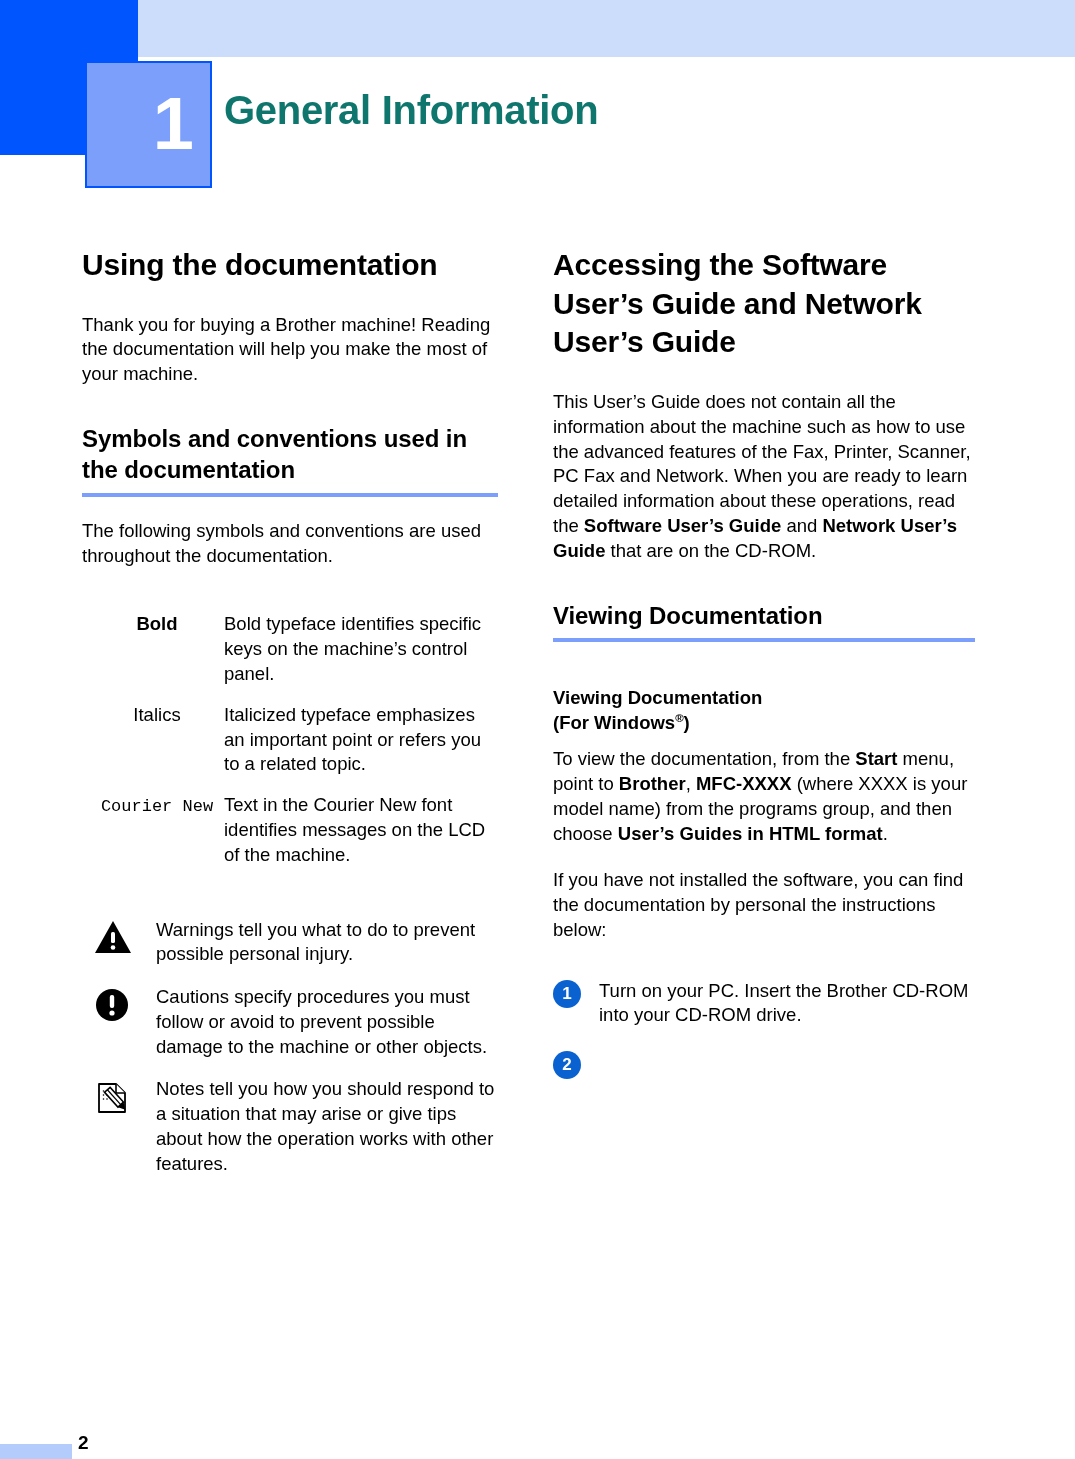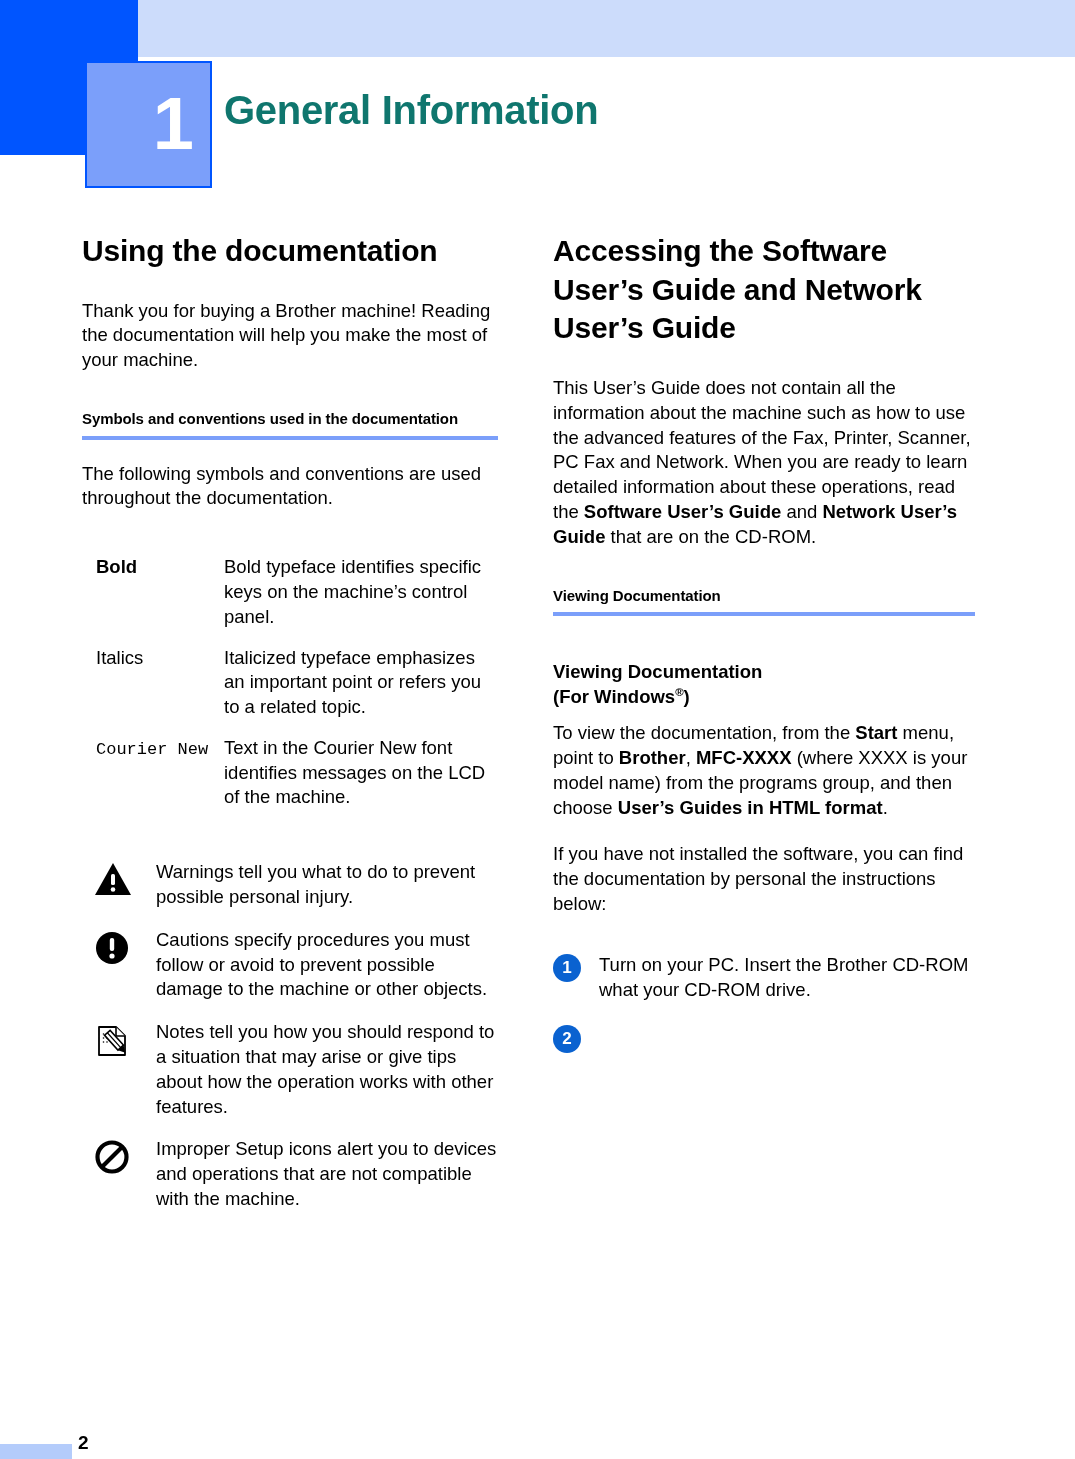--- a/index.html
+++ b/index.html
@@ -61,35 +61,35 @@
   }
 
   
   #content {
     position: absolute;
     left: 0; top: 232px;
     width: 1075px;
   }
   .column {
     position: absolute;
-    top: 0;
+    top: 14px;
   }
   #left-column { left: 82px; width: 416px; }
   #right-column { left: 553px; width: 422px; }
 
   
   h1.section-title {
     font-size: 30px;
     font-weight: bold;
     line-height: 1.29;
     margin: 0 0 28px 0;
     letter-spacing: -0.2px;
   }
   h2.sub-title {
-    font-size: 15px;
+    font-size: 24px;
     font-weight: bold;
     line-height: 1.31;
     margin: 0;
     letter-spacing: -0.1px;
   }
   .rule {
     height: 4px;
     background: #7b9ffa;
     margin: 7px 0 22px 0;
   }
@@ -120,20 +120,21 @@
   .def-table td {
     vertical-align: top;
     padding: 0 0 16px 0;
     font-size: 18.5px;
     line-height: 1.34;
   }
   .def-table td.term {
     width: 122px;
     padding-left: 14px;
     padding-right: 6px;
+    text-align: center;
   }
   .def-table tr:last-child td { padding-bottom: 0; }
   .term-bold { font-weight: bold; }
   .term-italic { }
   .term-mono {
     font-family: "Liberation Mono", "DejaVu Sans Mono", monospace;
     font-size: 17px;
     line-height: 1.45;
   }
 
@@ -298,31 +299,20 @@
                   <rect x="18.5" y="6" width="7.5" height="20" fill="#ffffff" stroke="#000000" stroke-width="1.6"></rect>
                   <path d="M18.5 26 L22.25 33 L26 26 Z" fill="#000000"></path>
                   <line x1="22.25" y1="6" x2="22.25" y2="26" stroke="#000000" stroke-width="1.2"></line>
                 </g>
               </svg>
             </span>
           </td>
           <td>Notes tell you how you should respond to a situation that may arise or give tips about how the operation works with other features.</td>
         </tr>
 
-        <tr>
-          <td class="icon-cell">
-            <span>
-              <svg width="36" height="36" viewBox="0 0 36 36">
-                <circle cx="18" cy="18" r="14.5" fill="none" stroke="#000000" stroke-width="4.2"></circle>
-                <line x1="8.2" y1="27.8" x2="27.8" y2="8.2" stroke="#000000" stroke-width="4.2"></line>
-              </svg>
-            </span>
-          </td>
-          <td>Improper Setup icons alert you to devices and operations that are not compatible with the machine.</td>
-        </tr>
       </tbody>
     </table>
 
   </div>
 
   <div class="column" id="right-column">
 
     <h1 class="section-title">Accessing the Software User’s Guide and Network User’s Guide</h1>
 
     <p class="body-text"><span>This User’s Guide does not contain all the information about the machine such as how to use the advanced features of the Fax, Printer, Scanner, PC Fax and Network. When you are ready to learn detailed information about these operations, read the </span><strong>Software User’s Guide</strong><span> and </span><strong>Network User’s Guide</strong><span> that are on the CD-ROM.</span></p>
@@ -338,21 +328,21 @@
 
     <p class="body-text"><span>To view the documentation, from the </span><strong>Start</strong><span> menu, point to </span><strong>Brother</strong><span>, </span><strong>MFC-XXXX</strong><span> (where XXXX is your model name) from the programs group, and then choose </span><strong>User’s Guides in HTML format</strong><span>.</span></p>
 
     <p class="body-text">If you have not installed the software, you can find the documentation by personal the instructions below:</p>
 
     <div class="spacer-14"></div>
 
     <div>
       <div class="step-row">
         <div class="step-badge">1</div>
-        <div class="step-text">Turn on your PC. Insert the Brother CD-ROM what your CD-ROM drive.</div>
+        <div class="step-text">Turn on your PC. Insert the Brother CD-ROM into your CD-ROM drive.</div>
       </div>
       <div class="step-row">
         <div class="step-badge">2</div>
       </div>
     </div>
 
   </div>
 </div>
 
 <div id="footer-bar"></div>

